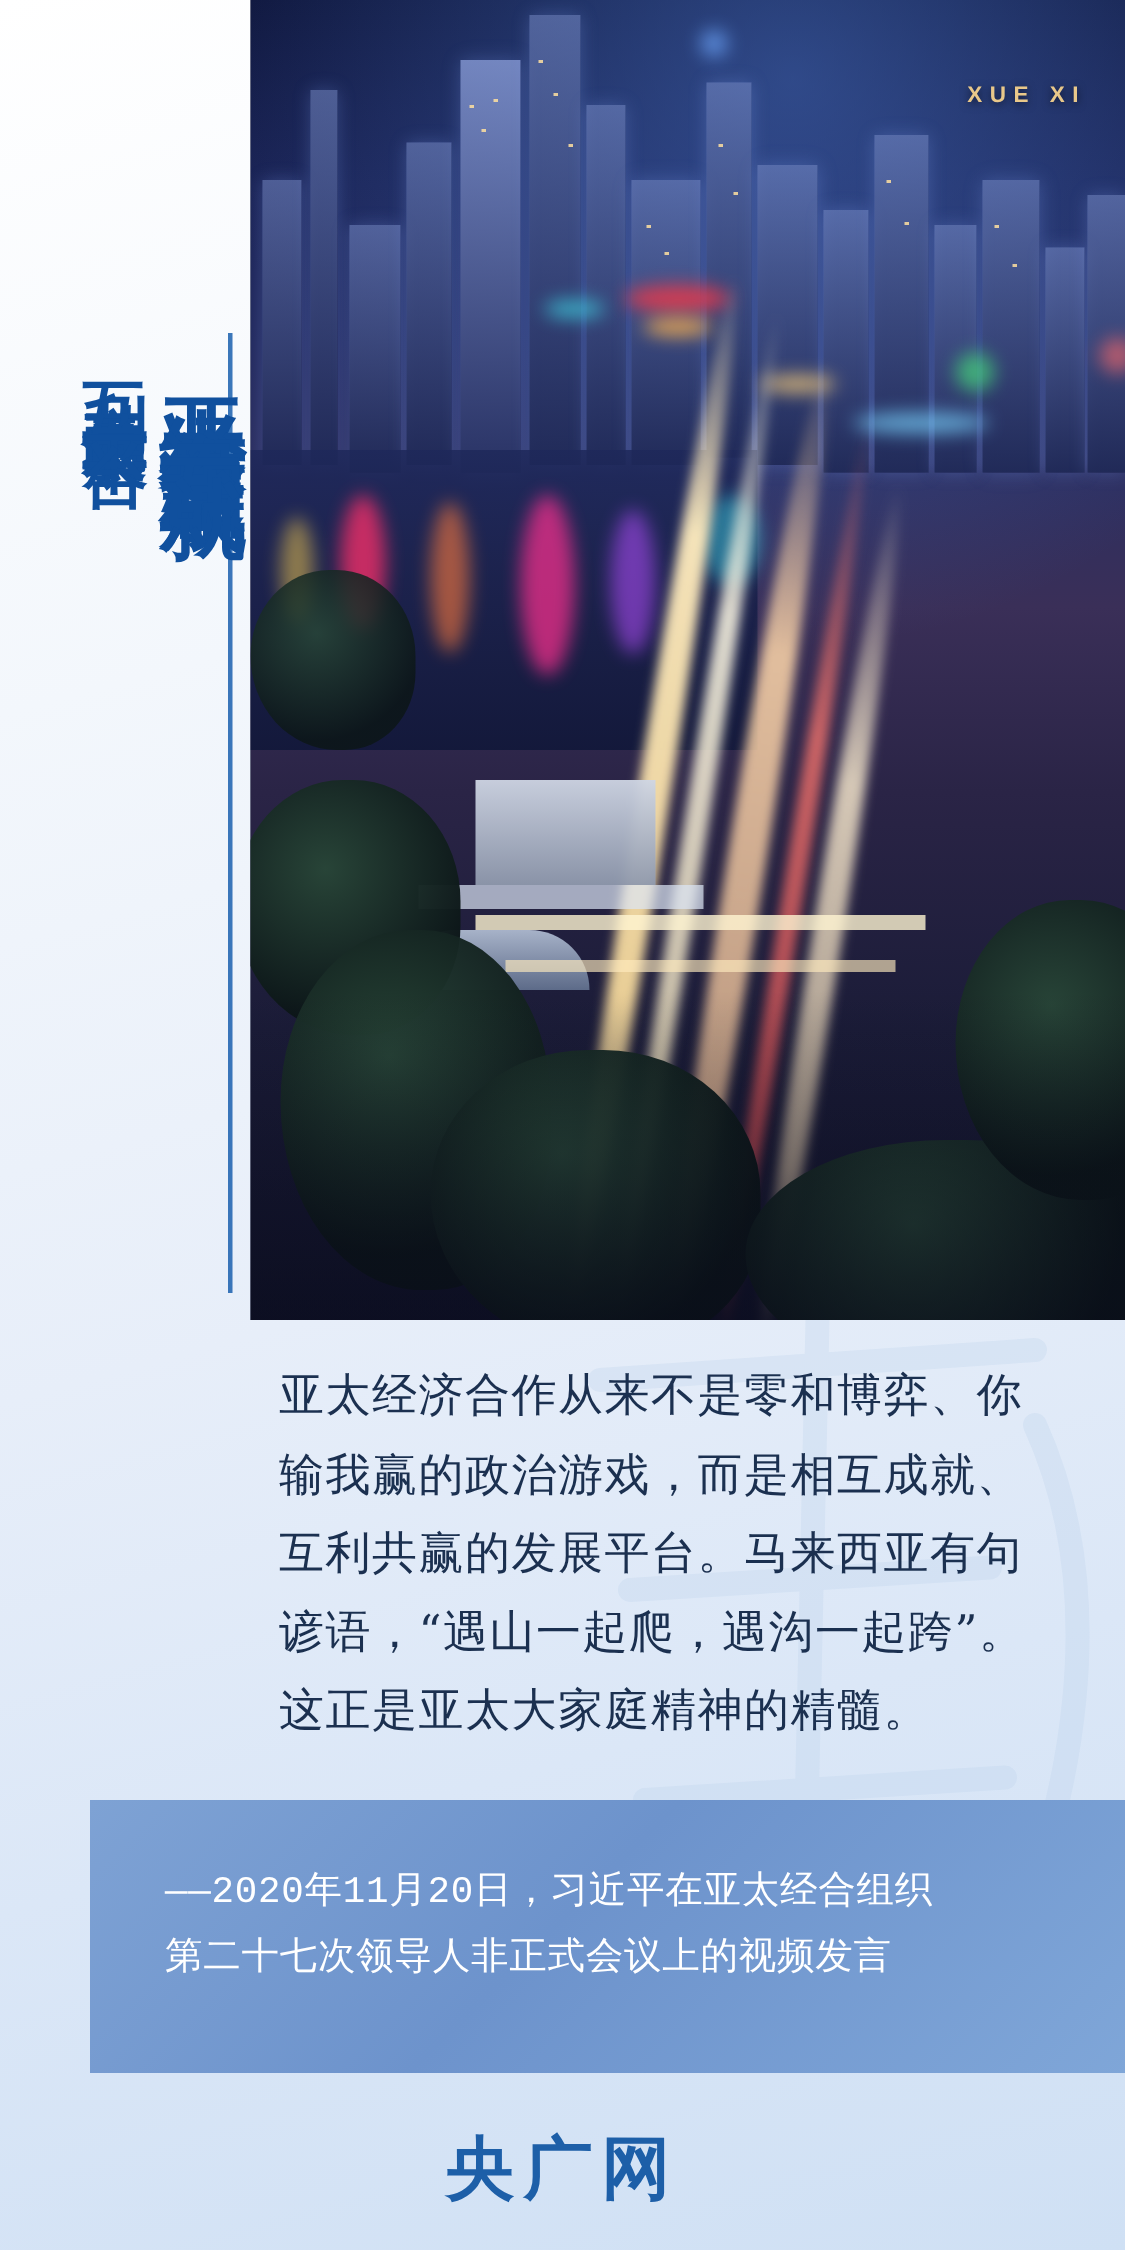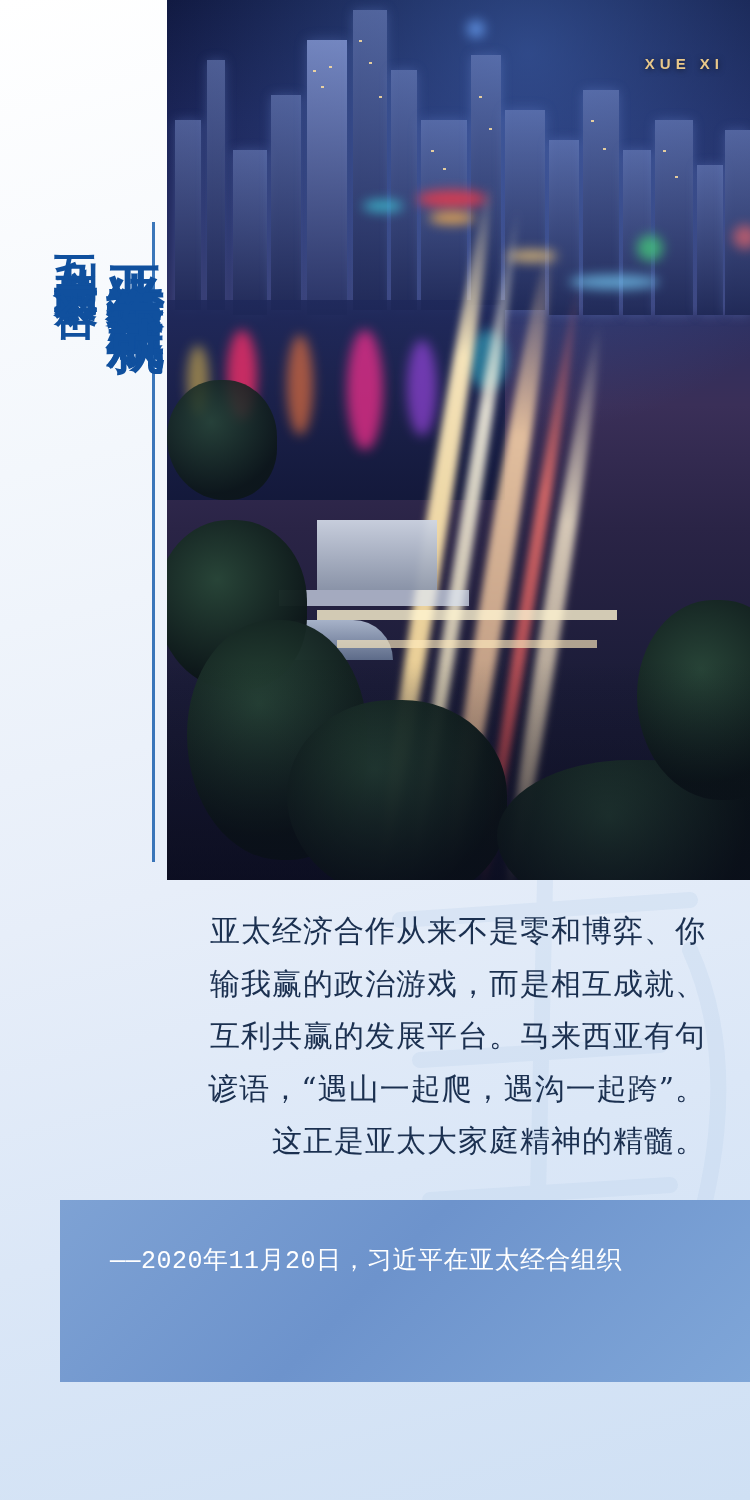--- a/index.html
+++ b/index.html
@@ -169,21 +169,20 @@
     position: absolute;
     left: 186px;
     top: 905px;
     width: 520px;
     font-family: "DejaVu Serif", serif;
     font-size: 30px;
     line-height: 1.75;
     color: #1b3050;
     letter-spacing: 1px;
     z-index: 4;
-    text-align: right;
   }
 
   
   .source {
     position: absolute;
     left: 28px;
     top: 1200px;
     width: 694px;
     height: 182px;
     background: linear-gradient(135deg, #7ea2d4 0%, #6d93cc 45%, #7fa6d8 100%);
@@ -312,16 +311,18 @@
   <div class="hl-rule"></div>
   <div class="headline">
     <div class="hl-col big">亚太经济合作是相互成就</div>
     <div class="hl-col small">互利共赢的发展平台</div>
   </div>
 
   <div class="quote">亚太经济合作从来不是零和博弈、你输我赢的政治游戏，而是相互成就、互利共赢的发展平台。马来西亚有句谚语，“遇山一起爬，遇沟一起跨”。这正是亚太大家庭精神的精髓。</div>
 
   <div class="source">
     <div>——2020年11月20日，习近平在亚太经合组织</div>
+    <div>第二十七次领导人非正式会议上的视频发言</div>
   </div>
 
+  <div class="brand">央广网</div>
 
 </div>
 
 </body></html>

